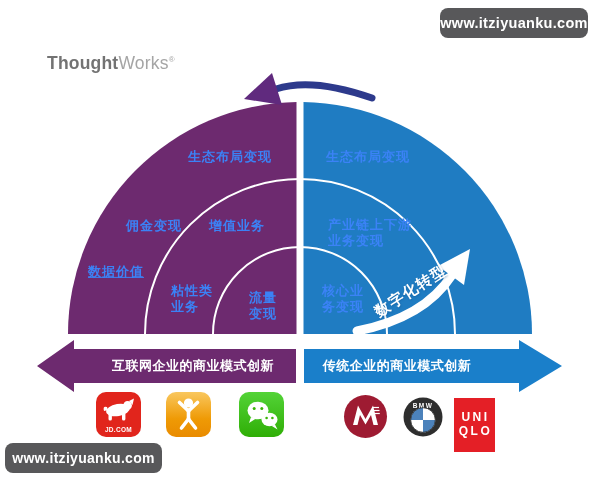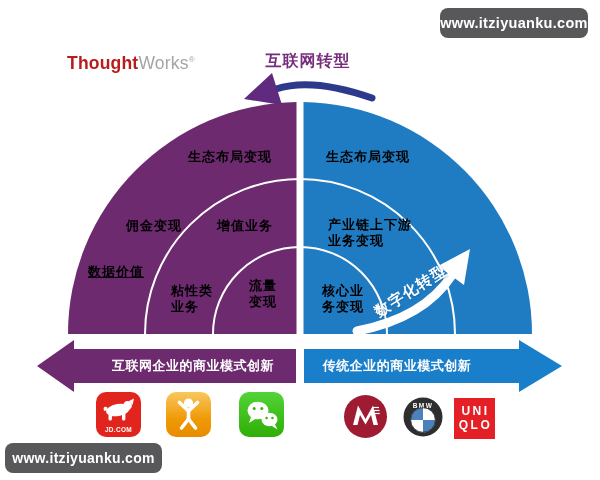--- a/index.html
+++ b/index.html
@@ -11,31 +11,31 @@
   .watermark {
     position: absolute; background: #58585a; color: #fff;
     font-weight: bold; display: flex; align-items: center; justify-content: center;
     letter-spacing: 0.3px;
     border-radius: 8px;
   }
   .watermark.top-right { left: 440px; top: 8px; width: 148px; height: 30px; font-size: 14.5px; }
   .watermark.bottom-left { left: 5px; top: 443px; width: 157px; height: 30px; font-size: 14px; }
 
   .brand { position: absolute; left: 47px; top: 53px; font-size: 17.5px; color: #a5a5a5; letter-spacing: 0.2px; }
-  .brand .bold { font-weight: bold; color: #b91c1c; margin-left: 20px; }
+  .brand .bold { font-weight: bold; color: #737373; }
   .brand .mark { font-size: 8px; vertical-align: super; }
 
   .top-title {
     position: absolute; left: 308px; top: 61px; transform: translate(-50%, -50%);
     color: #772d7d; font-weight: bold; font-size: 16px; letter-spacing: 1px; white-space: nowrap;
   }
 
   .ring-label {
     position: absolute; transform: translate(-50%, -50%);
-    color: #000000; font-weight: bold; font-size: 13px; line-height: 1.25;
+    color: #3b82f6; font-weight: bold; font-size: 13px; line-height: 1.25;
     white-space: pre-line; text-align: center; letter-spacing: 1px;
   }
   .ring-label.align-left { text-align: left; }
 
   .digital-label {
     position: absolute; left: 411px; top: 291px;
     transform: translate(-50%, -50%) rotate(-33deg);
     color: #fff; font-weight: bold; font-size: 15px; letter-spacing: 1.5px; white-space: nowrap;
     text-shadow: 0 1px 2px rgba(0,60,120,0.35);
   }
@@ -48,21 +48,21 @@
   .band-label.right { left: 397px; top: 366px; }
 
   .logo { position: absolute; }
   .logo-jd { left: 96px; top: 392px; width: 45px; height: 45px; background: #e1251c; border-radius: 10px; }
   .logo-jd .caption { position: absolute; left: 0; right: 0; bottom: 4px; text-align: center; color: #fff; font-size: 6.5px; font-weight: bold; letter-spacing: 0.3px; }
   .logo-dianping { left: 166px; top: 392px; width: 45px; height: 45px; border-radius: 10px; background: linear-gradient(#f9c75e, #ef9a05 60%, #e98b00); }
   .logo-wechat { left: 239px; top: 392px; width: 45px; height: 45px; border-radius: 10px; background: linear-gradient(#53d337, #2fae06); }
   .logo-cmb { left: 343px; top: 394px; width: 45px; height: 45px; }
   .logo-bmw { left: 403px; top: 397px; width: 40px; height: 40px; }
   .logo-uniqlo {
-    left: 454px; top: 398px; width: 41px; height: 41px; background: #e41f26;
+    left: 454px; top: 398px; width: 41px; height: 54px; background: #e41f26;
     display: flex; align-items: center; justify-content: center;
   }
   .logo-uniqlo .uniqlo-text {
     color: #fff; font-weight: bold; font-size: 12px; line-height: 1.15;
     letter-spacing: 2.5px; text-align: center; white-space: pre-line; margin-left: 2px;
   }
   svg { display: block; }
 </style>
 </head>
 <body>
@@ -89,29 +89,28 @@
     <polygon points="37,366 74,340 74,349 296,349 296,383 74,383 74,392" fill="#6d2a6f"></polygon>
 
     <polygon points="304,349 519,349 519,340 562,366 519,392 519,383 304,383" fill="#1a7fca"></polygon>
   </svg>
 
   <div class="watermark top-right">www.itziyuanku.com</div>
   <div class="watermark bottom-left">www.itziyuanku.com</div>
 
   <div class="brand"><span class="bold">Thought</span><span>Works</span><span class="mark">®</span></div>
 
-  <div class="top-title">互联网转型</div>
 
   <div class="ring-label" style="left:230px; top:157px;">生态布局变现</div>
   <div class="ring-label" style="left:154px; top:226px;">佣金变现</div>
-  <div class="ring-label" style="left:245px; top:226px;">增值业务</div>
+  <div class="ring-label" style="left:237px; top:226px;">增值业务</div>
   <div class="ring-label" style="left:116px; top:272px;text-decoration:underline;">数据价值</div>
   <div class="ring-label align-left" style="left:192px; top:299px;">粘性类
 业务</div>
-  <div class="ring-label" style="left:263px; top:294px;">流量
+  <div class="ring-label" style="left:263px; top:306px;">流量
 变现</div>
 
   <div class="ring-label" style="left:368px; top:157px;">生态布局变现</div>
   <div class="ring-label align-left" style="left:343px; top:299px;">核心业
 务变现</div>
   <div class="ring-label align-left" style="left:370px; top:233px;">产业链上下游
 业务变现</div>
   <div class="digital-label">数字化转型</div>
 
   <div class="band-label left">互联网企业的商业模式创新</div>

